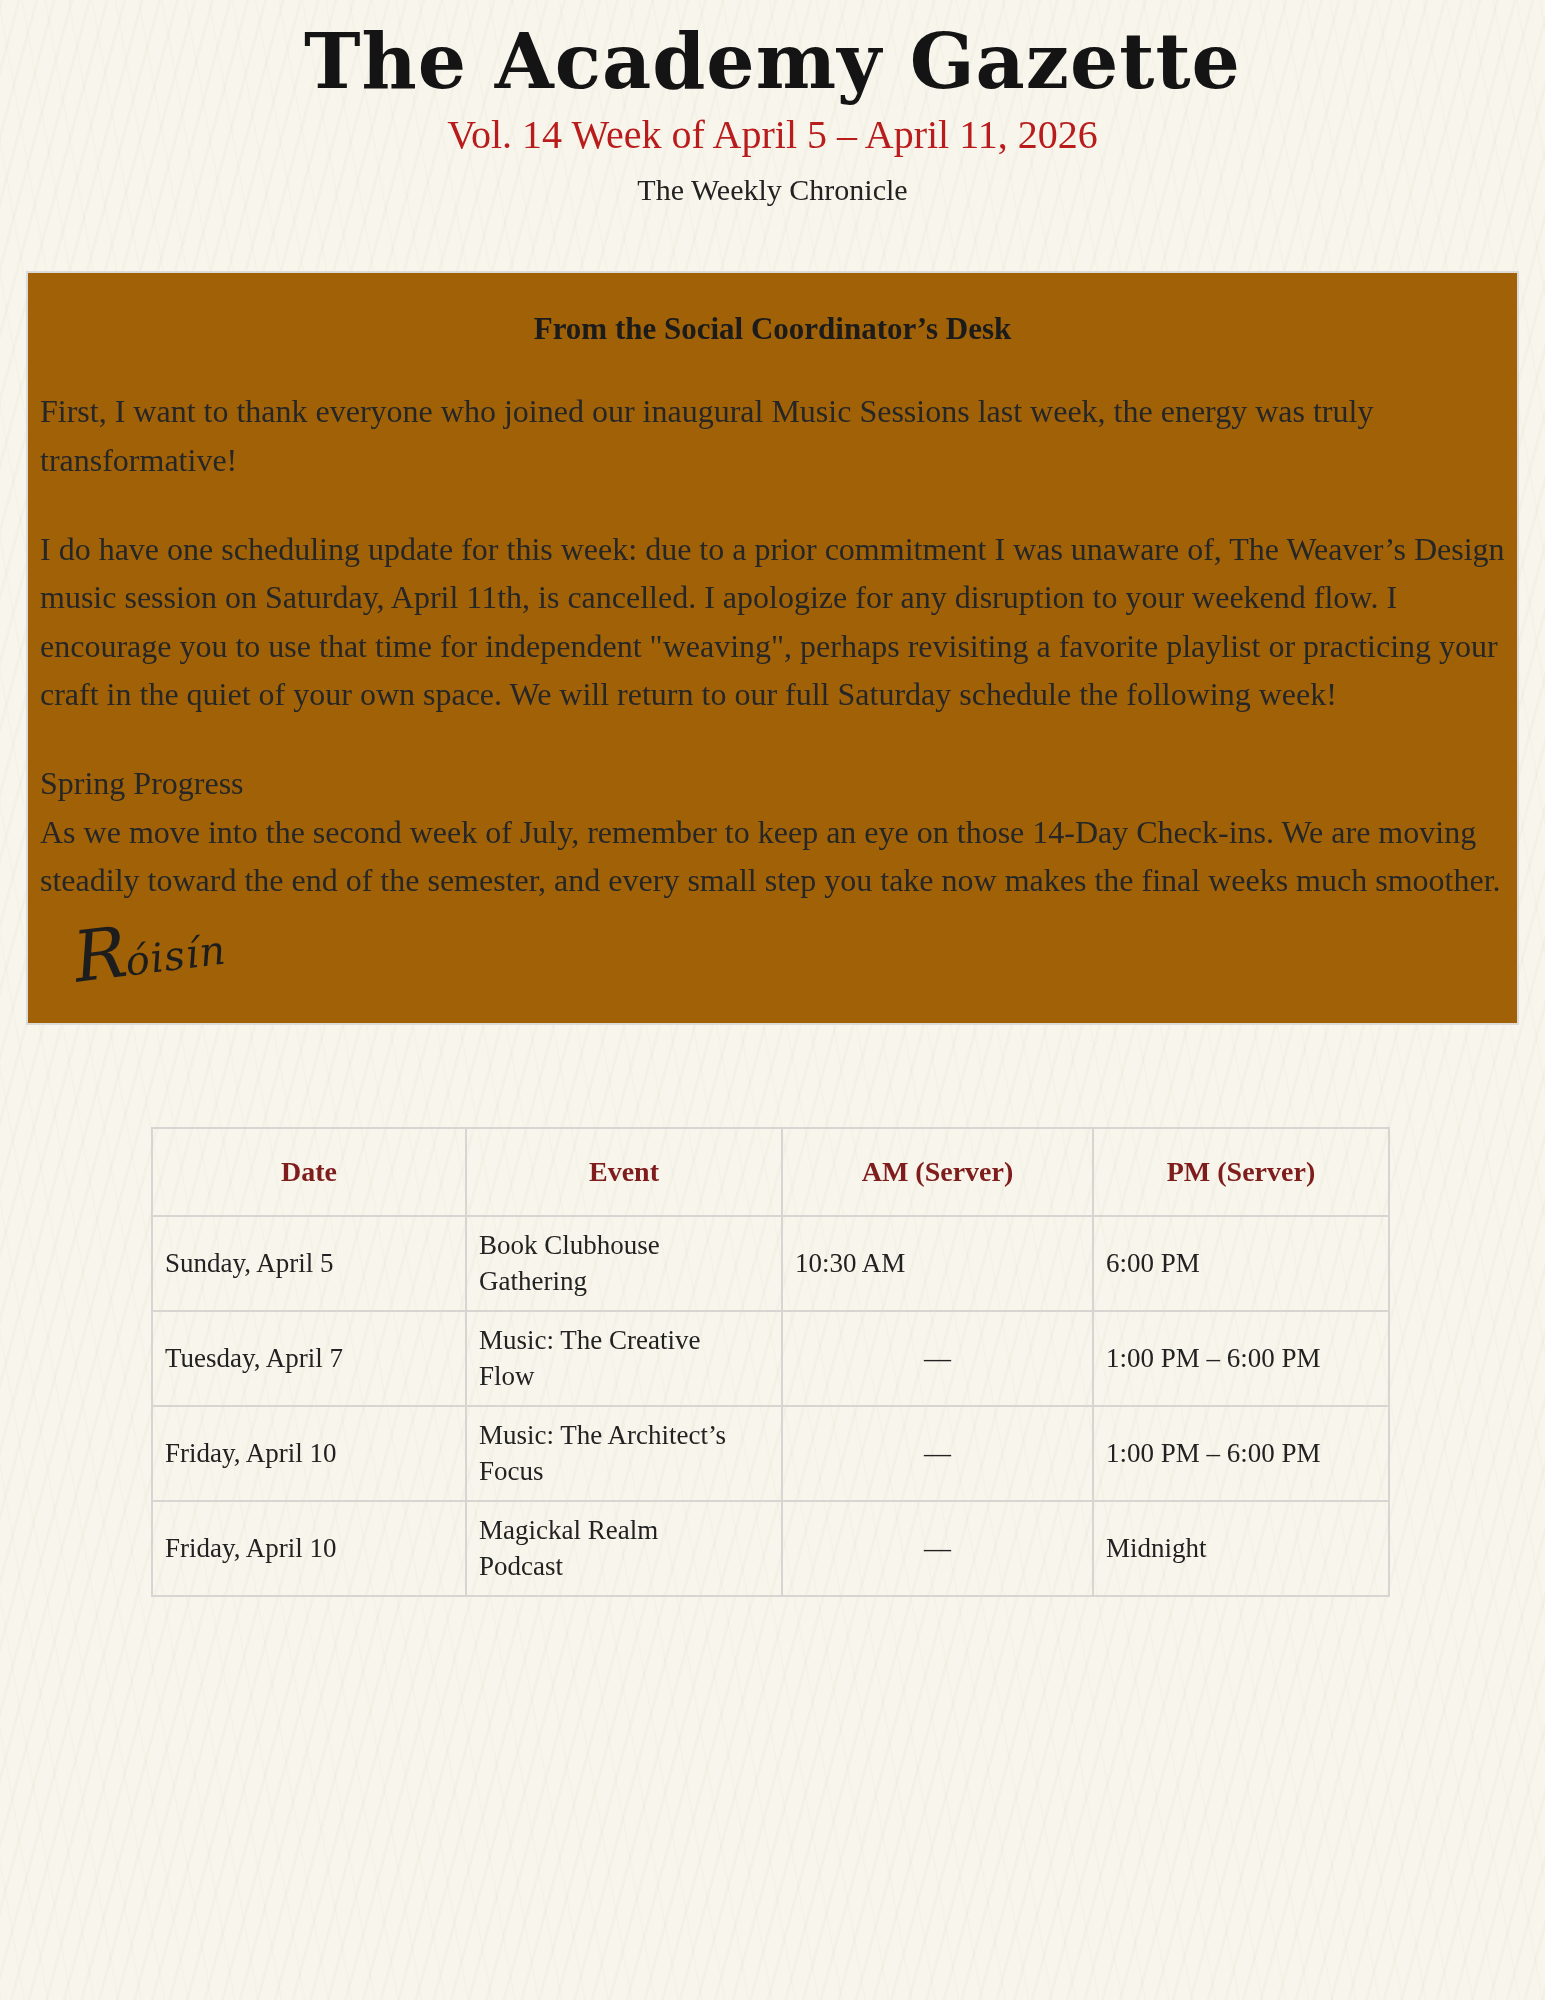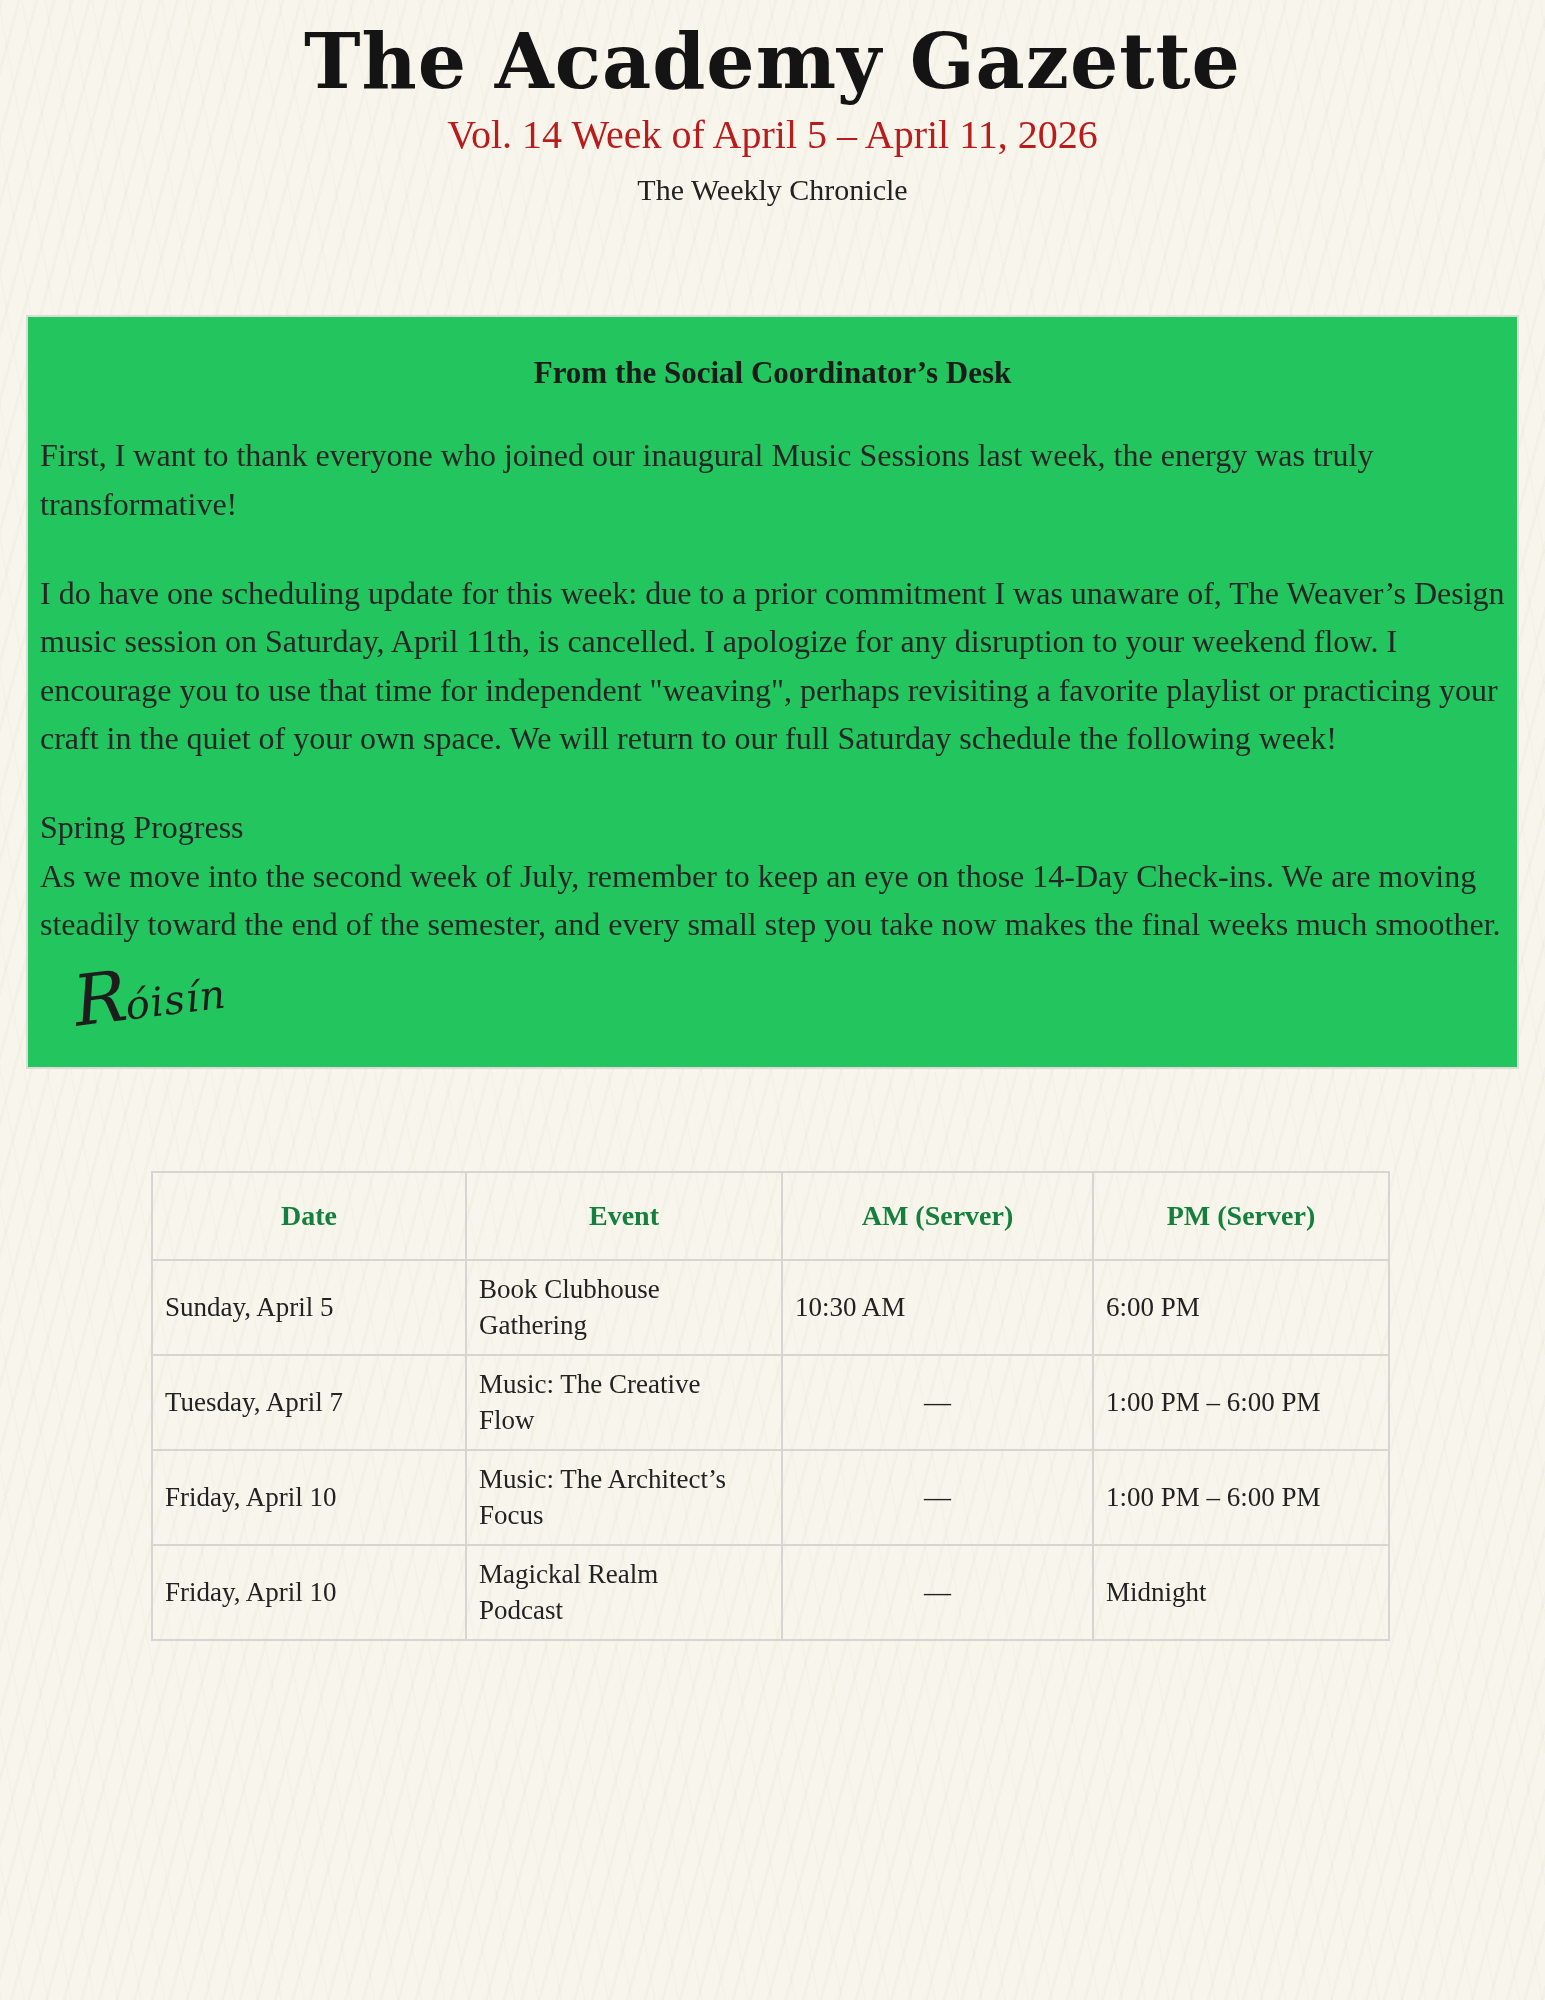--- a/index.html
+++ b/index.html
@@ -37,23 +37,23 @@
   }
   .tagline {
     font-size: 30px;
     line-height: 1.15;
     margin-top: 15px;
     color: #222;
   }
 
   
   .memo {
-    margin: 108px 26px 0 26px;
+    margin: 64px 26px 0 26px;
     border: 2px solid #dcdbd7;
-    background: #22c55e;
+    background: #a16207;
     padding: 38px 12px 10px 12px;
     box-sizing: border-box;
   }
   .memo-heading {
     text-align: center;
     font-weight: 700;
     font-size: 31px;
     margin: 0;
     color: #1b1b1b;
   }
@@ -96,21 +96,21 @@
     vertical-align: middle;
     text-align: left;
     color: #222;
     box-sizing: border-box;
   }
   .schedule th {
     font-weight: 700;
     font-size: 28px;
     text-align: center;
     height: 88px;
-    color: #15803d;
+    color: #7f1d1d;
   }
   .schedule td { height: 95px; line-height: 1.35; }
   .schedule td.event-cell { padding-right: 52px; }
   .schedule td.center { text-align: center; }
   .col-date { width: 314px; }
   .col-event { width: 316px; }
   .col-am { width: 311px; }
   .col-pm { width: 296px; }
 </style>
 </head>

